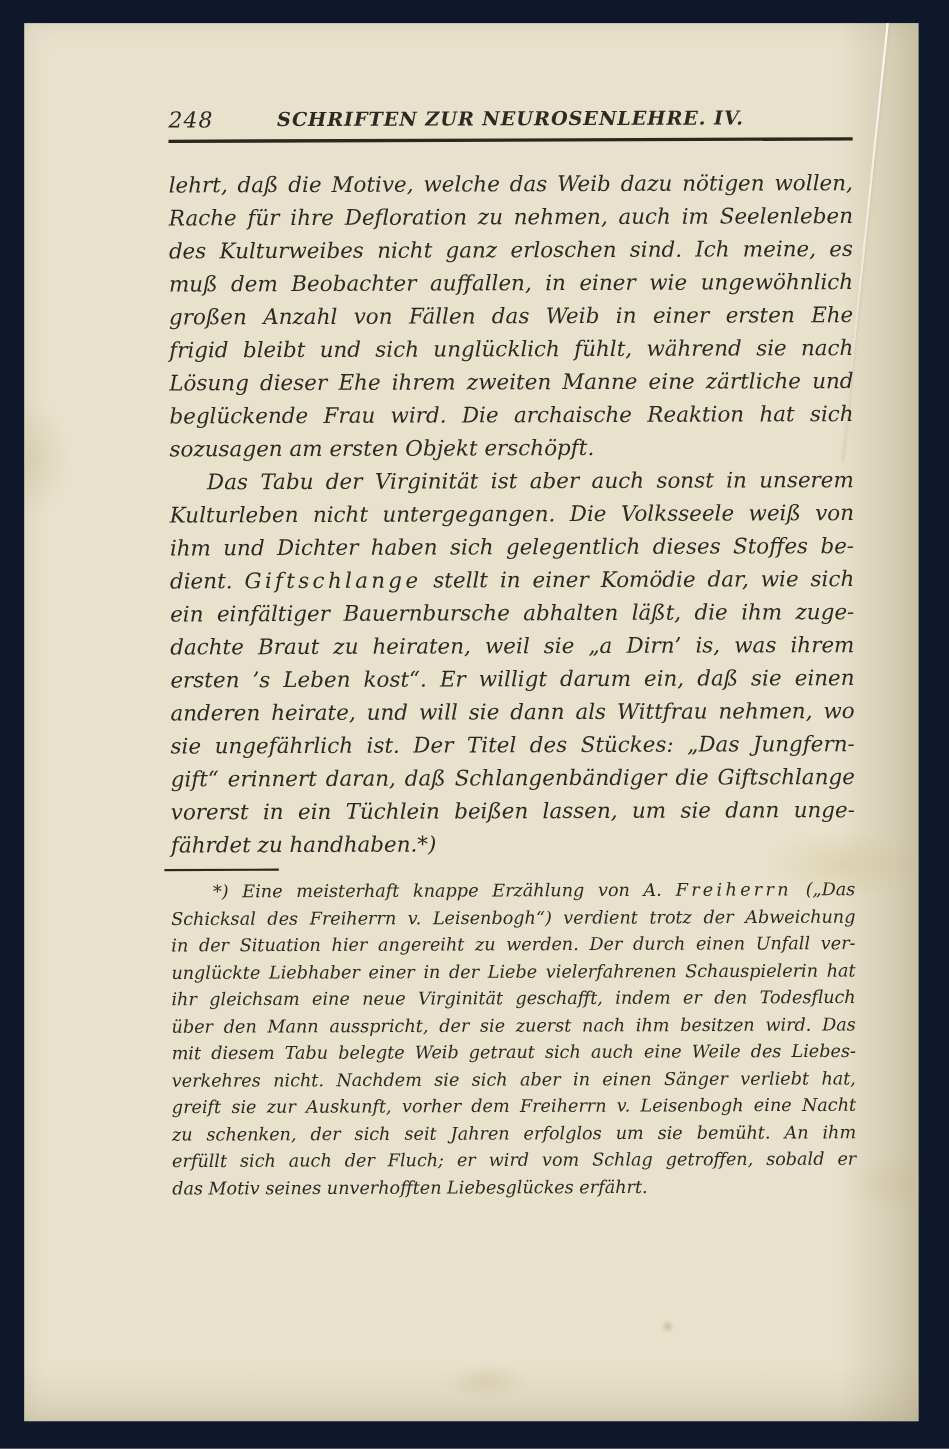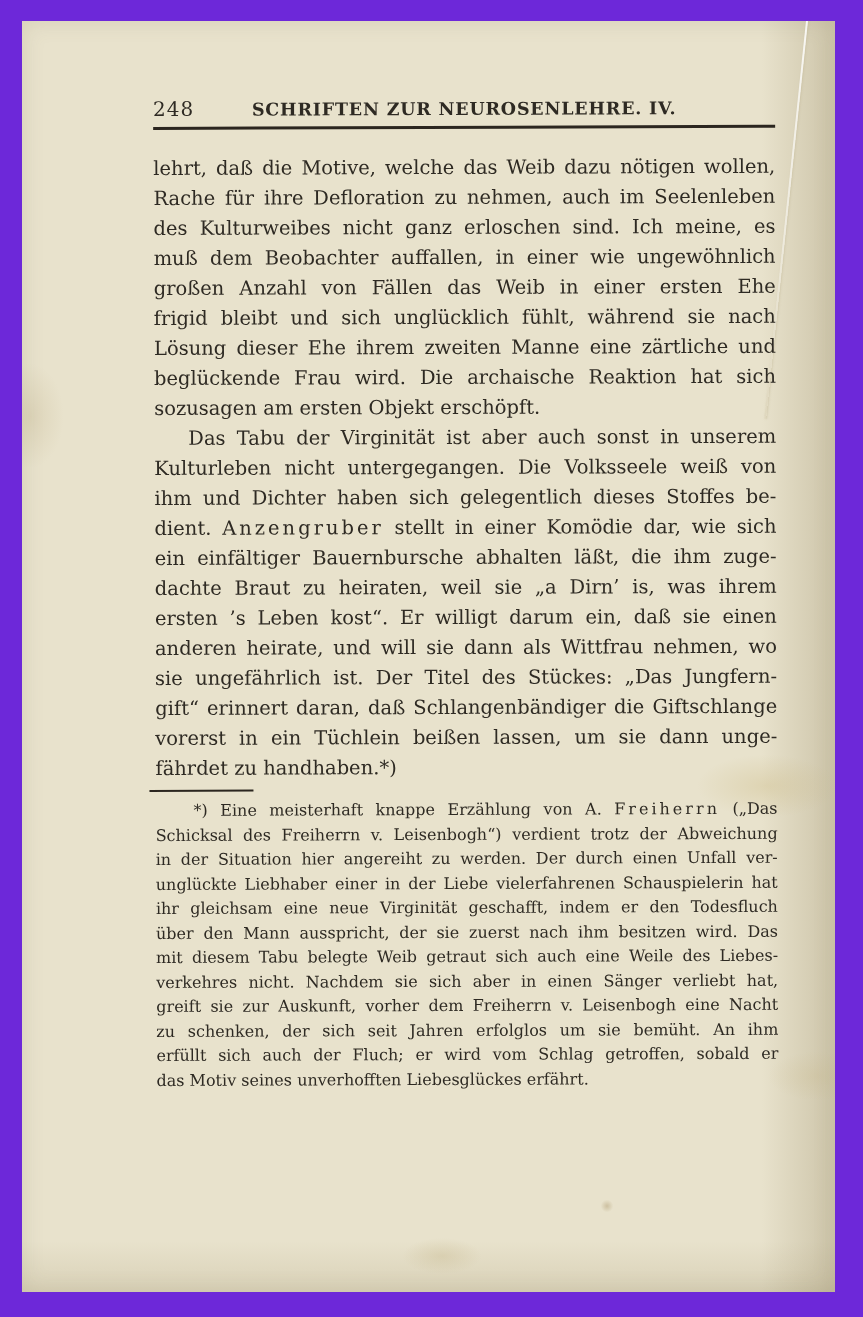--- a/index.html
+++ b/index.html
@@ -3,21 +3,21 @@
 <meta charset="utf-8">
 <style>
   html,body { margin:0; padding:0; }
   body {
     width:863px; height:1317px;
     background:#ffffff;
     font-family:"DejaVu Serif", serif;
     overflow:hidden;
   }
   .scan {
-    position:relative; width:863px; height:1317px; background:#6d28d9;
+    position:relative; width:863px; height:1317px; background:#0f172a;font-style:italic;
   }
   .page {
     position:absolute; left:22px; top:21px; width:813px; height:1271px;
     background:
       radial-gradient(ellipse 100px 45px at 745px 765px, rgba(198,178,118,0.30), transparent 70%),
       radial-gradient(ellipse 70px 35px at 795px 1055px, rgba(200,185,140,0.28), transparent 70%),
       radial-gradient(circle 9px at 585px 1185px, rgba(172,152,108,0.45), transparent 70%),
       radial-gradient(ellipse 55px 25px at 420px 1235px, rgba(192,176,130,0.30), transparent 72%),
       radial-gradient(ellipse 45px 70px at 8px 395px, rgba(185,168,125,0.25), transparent 75%),
       linear-gradient(to right, transparent 91%, rgba(168,156,122,0.38) 99%),
@@ -92,21 +92,21 @@
             <div class="line">großen Anzahl von Fällen das Weib in einer ersten Ehe</div>
             <div class="line">frigid bleibt und sich unglücklich fühlt, während sie nach</div>
             <div class="line">Lösung dieser Ehe ihrem zweiten Manne eine zärtliche und</div>
             <div class="line">beglückende Frau wird. Die archaische Reaktion hat sich</div>
             <div class="line last">sozusagen am ersten Objekt erschöpft.</div>
           </div>
         <div class="para indent">
             <div class="line">Das Tabu der Virginität ist aber auch sonst in unserem</div>
             <div class="line">Kulturleben nicht untergegangen. Die Volksseele weiß von</div>
             <div class="line">ihm und Dichter haben sich gelegentlich dieses Stoffes be-</div>
-            <div class="line">dient. <span class="sperr">Anzengruber</span> stellt in einer Komödie dar, wie sich</div>
+            <div class="line">dient. <span class="sperr">Giftschlange</span> stellt in einer Komödie dar, wie sich</div>
             <div class="line">ein einfältiger Bauernbursche abhalten läßt, die ihm zuge-</div>
             <div class="line">dachte Braut zu heiraten, weil sie „a Dirn’ is, was ihrem</div>
             <div class="line">ersten ’s Leben kost“. Er willigt darum ein, daß sie einen</div>
             <div class="line">anderen heirate, und will sie dann als Wittfrau nehmen, wo</div>
             <div class="line">sie ungefährlich ist. Der Titel des Stückes: „Das Jungfern-</div>
             <div class="line">gift“ erinnert daran, daß Schlangenbändiger die Giftschlange</div>
             <div class="line">vorerst in ein Tüchlein beißen lassen, um sie dann unge-</div>
             <div class="line last">fährdet zu handhaben.*)</div>
           </div>
       </div>

